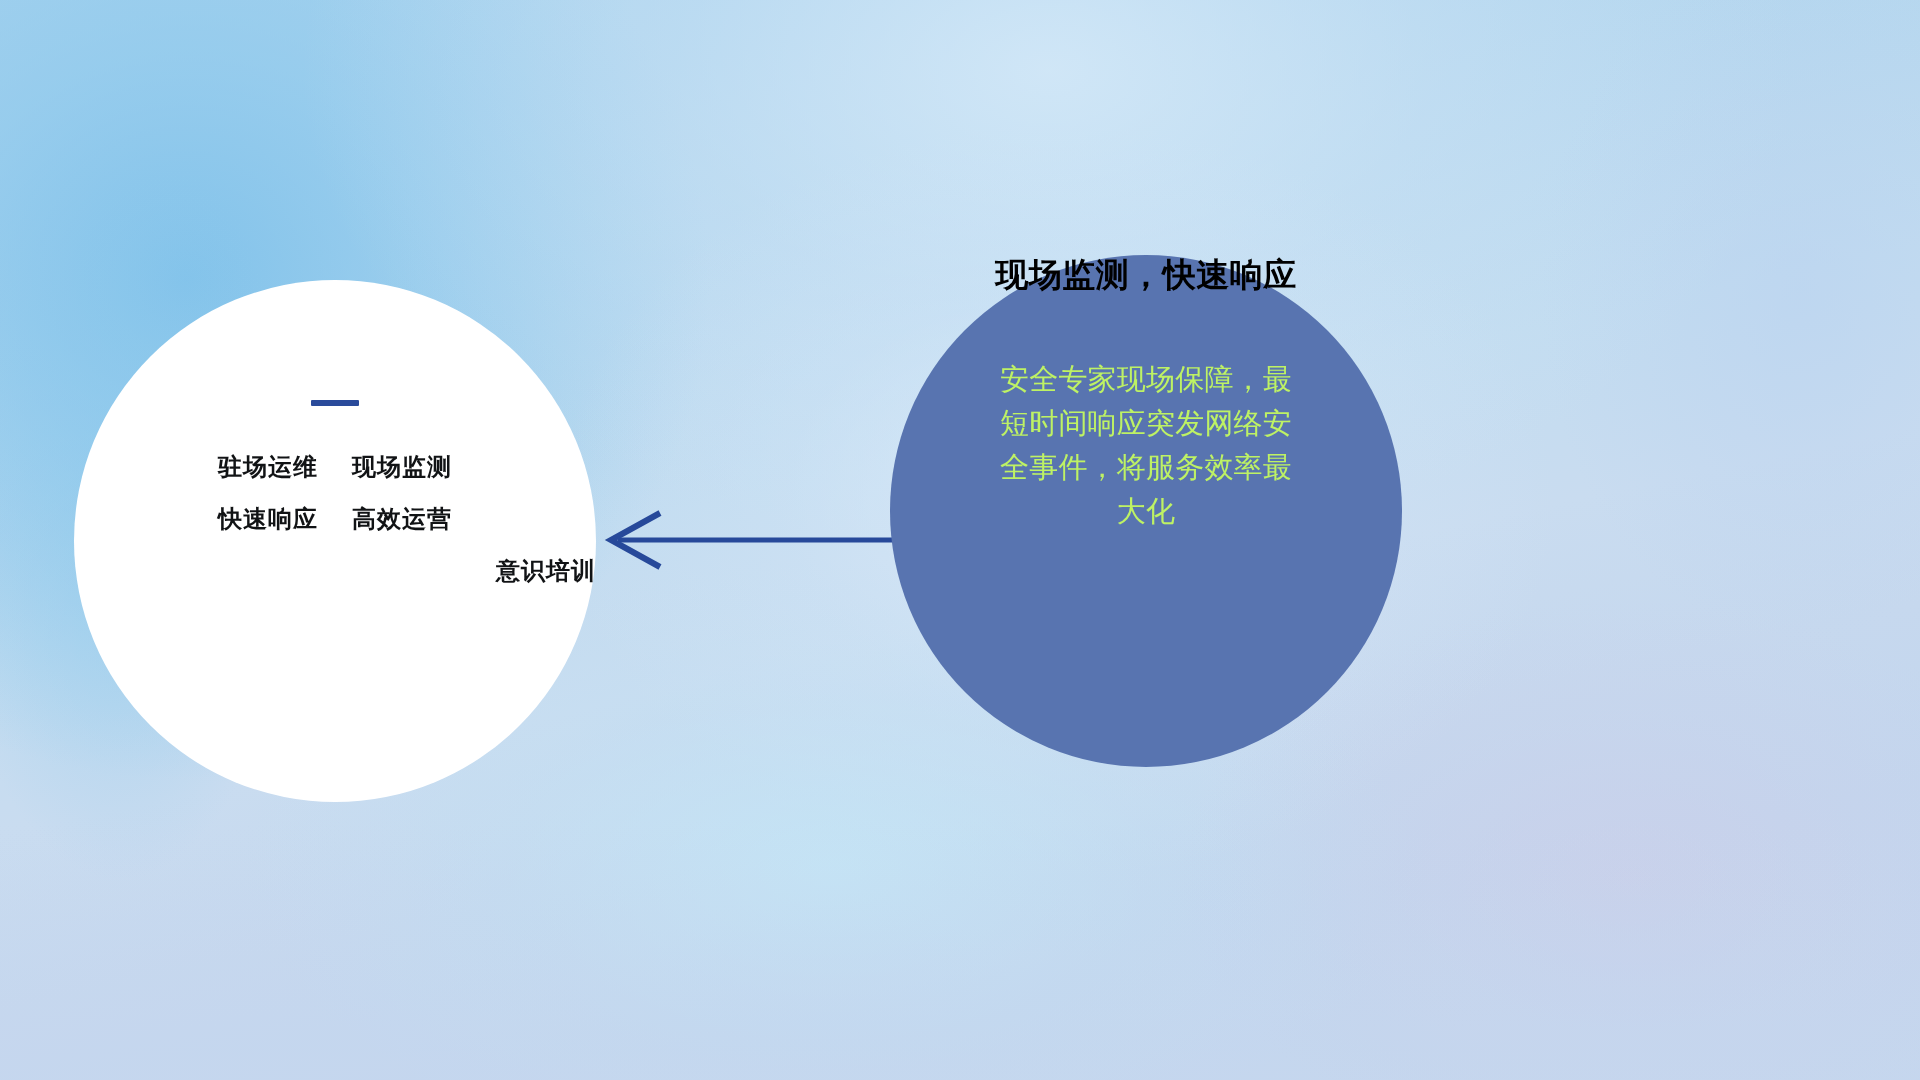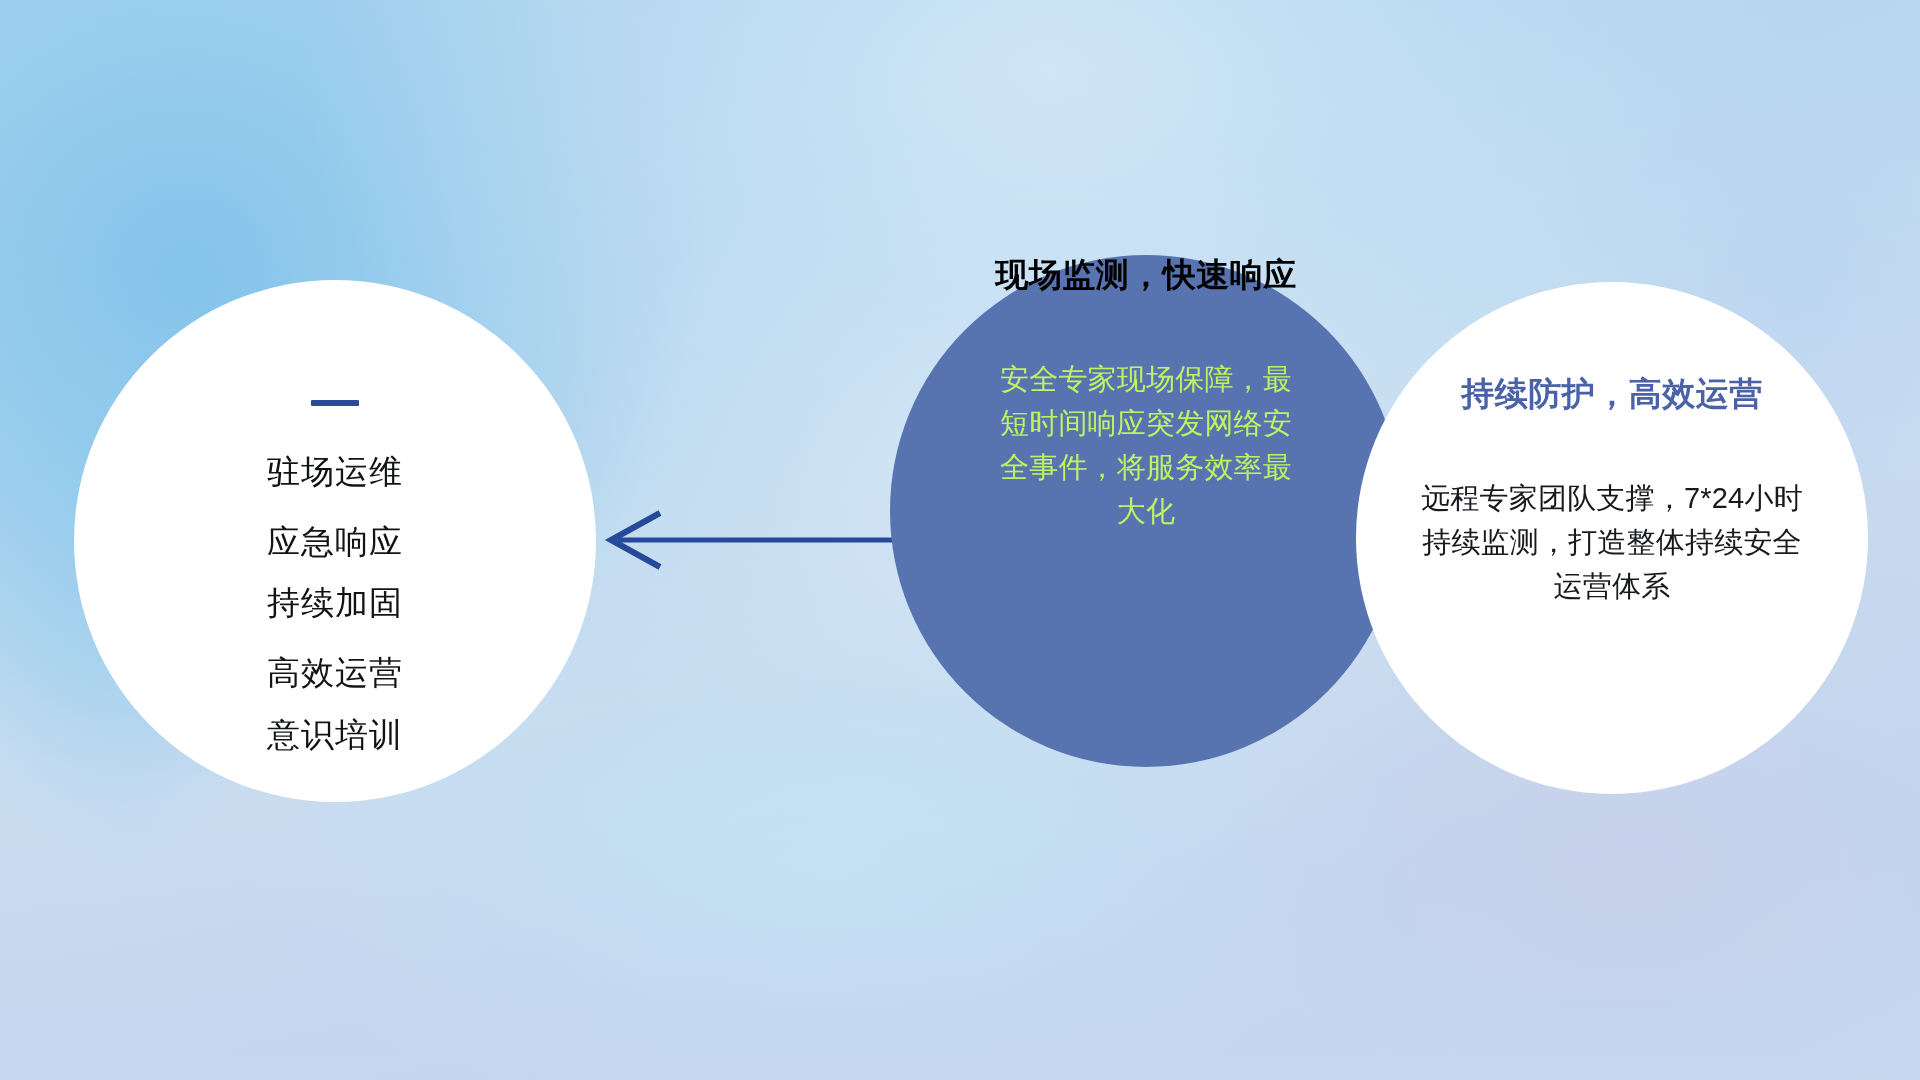--- a/index.html
+++ b/index.html
@@ -154,30 +154,29 @@
     border-radius: 1px;
   }
   .kw-list {
     margin-top: 48px;
     display: flex;
     flex-direction: column;
     gap: 26px;
     width: 100%;
   }
   .kw-row {
-    font-size: 33px;
-    font-weight: normal;
+    font-size: 24px;
+    font-weight: bold;
     color: #111315;
     letter-spacing: 1px;
     line-height: 1.08;
     display: flex;
     justify-content: center;
     gap: 34px;
     white-space: nowrap;
-    flex-direction: column;
   }
   .kw-row.single {
     gap: 0;
     justify-content: flex-end;
   }
 
   
   .circle-title {
     font-size: 33px;
     font-weight: bold;
@@ -228,35 +227,31 @@
       <line x1="1062" y1="540" x2="618" y2="540" stroke="#27499a" stroke-width="5" stroke-linecap="butt"></line>
       <polyline points="660,513 611,540 660,567" fill="none" stroke="#27499a" stroke-width="6" stroke-linejoin="miter" stroke-linecap="butt"></polyline>
     </svg>
   </div>
 
   <div class="circle" id="circle-left">
     <div class="accent-dash"></div>
     <div class="kw-list">
       <div class="kw-row">
         <span>驻场运维</span>
-        <span>应急响应</span>
+        <span>现场监测</span>
       </div>
       <div class="kw-row">
-        <span>持续加固</span>
+        <span>快速响应</span>
         <span>高效运营</span>
       </div>
       <div class="kw-row single">
         <span>意识培训</span>
       </div>
     </div>
   </div>
 
   <div class="circle" id="circle-middle">
     <div class="circle-title">现场监测，快速响应</div>
     <div class="circle-body">安全专家现场保障，最短时间响应突发网络安全事件，将服务效率最大化</div>
   </div>
 
-  <div class="circle" id="circle-right">
-    <div class="circle-title">持续防护，高效运营</div>
-    <div class="circle-body">远程专家团队支撑，7*24小时持续监测，打造整体持续安全运营体系</div>
-  </div>
 
 </div>
 
 </body></html>

